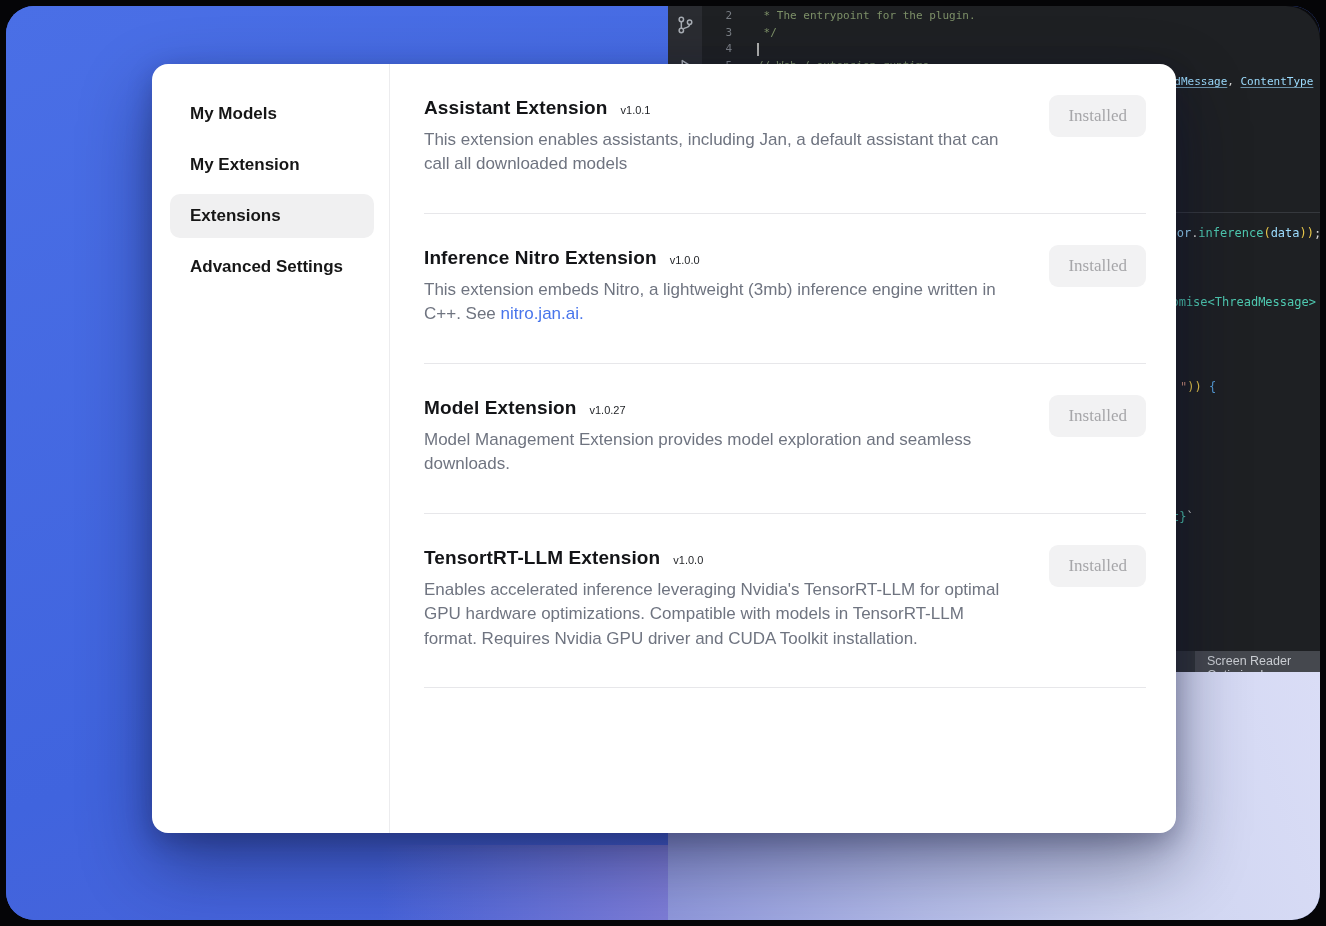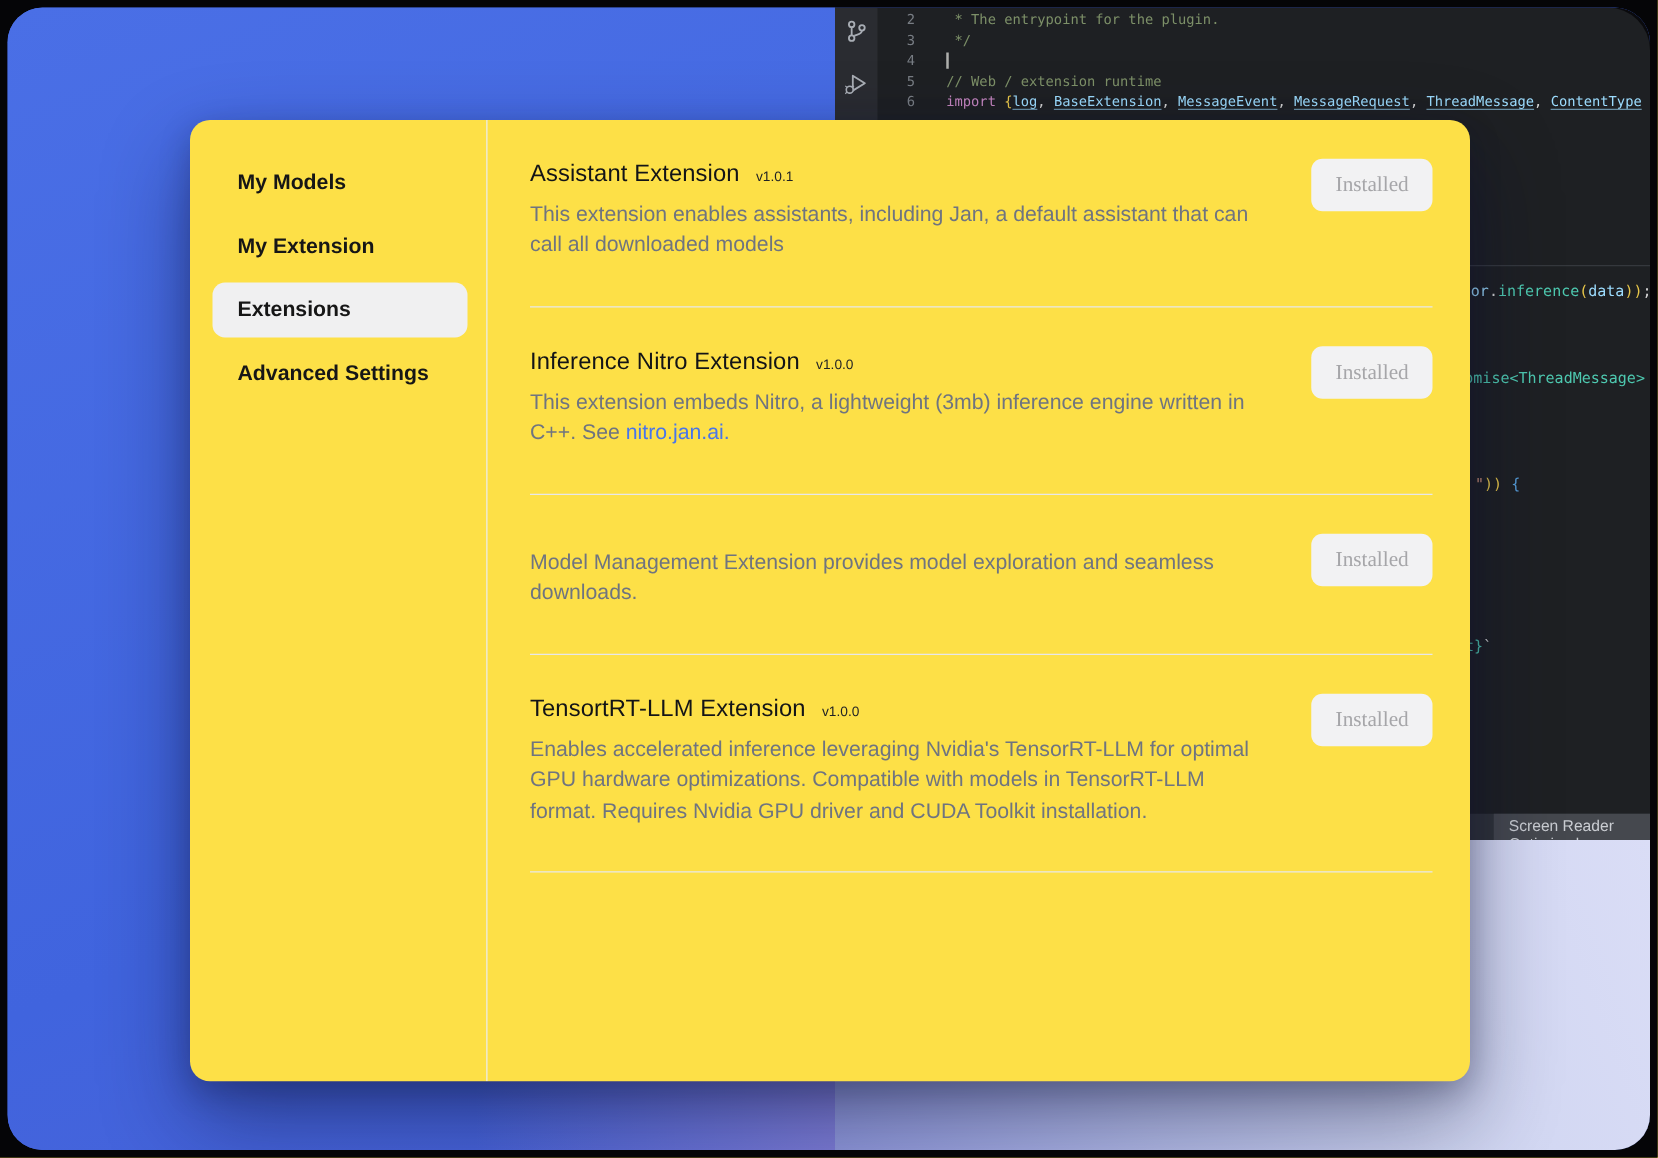--- a/index.html
+++ b/index.html
@@ -59,38 +59,38 @@
 
   .lavender { position:absolute; left:0; right:0; top:666px; bottom:0;
               background:linear-gradient(70deg,#8F98DC 0%,#B4BCE8 35%,#CFD5F1 65%,#DADDF6 100%); }
 
   
   .purple-fade { position:absolute; left:374px; top:839px; width:288px; height:75px;
                  background:linear-gradient(90deg, rgba(135,130,215,0) 0%, rgba(135,130,215,.85) 100%);
                  z-index:5; pointer-events:none; }
 
   
-  .modal { position:absolute; left:146px; top:90px; width:1024px; height:769px;
-           background:#fde047; border-radius:16px; z-index:10; display:flex;
+  .modal { position:absolute; left:146px; top:58px; width:1024px; height:769px;
+           background:#ffffff; border-radius:16px; z-index:10; display:flex;
            box-shadow:0 30px 70px rgba(10,15,50,.45), 0 8px 24px rgba(10,15,50,.25);
            overflow:hidden; }
 
   .sidebar { width:238px; flex:none; border-right:1px solid #ECECEE; padding:28px 15px 0 18px; }
   .side-item { height:44px; line-height:44px; padding-left:20px; margin-bottom:7px;
                border-radius:10px; font-size:17px; font-weight:700; color:#161616;
                cursor:pointer; }
   .side-item.active { background:#F0F0F1; }
 
   .content { flex:1; padding:0 30px 0 34px; overflow:hidden; }
   .ext-row { display:flex; align-items:flex-start; padding:33px 0 36px;
              border-bottom:1px solid #E7E7EA; }
   .ext-row.last { border-bottom:none; }
   .ext-info { flex:1; min-width:0; }
   .ext-title { display:flex; align-items:baseline; gap:13px; }
-  .ext-name { font-size:19px; font-weight:400; color:#131417; letter-spacing:.1px; }
+  .ext-name { font-size:19px; font-weight:700; color:#131417; letter-spacing:.1px; }
   .ext-version { font-size:11px; font-weight:400; color:#1F2125;text-align:center; }
   .ext-desc { margin-top:9px; max-width:585px; font-size:17px; line-height:1.44;
               color:#6F7480; font-weight:400; }
   .desc-link { color:#4875EB; text-decoration:none; }
 
   .ext-btn { flex:none; border:none; cursor:pointer; border-radius:9px;
              font-family:Liberation Serif, serif; font-size:17px;
              padding:11px 19px; margin-top:-2px; }
   .ext-btn.installed { background:#F2F2F3; color:#A6A6A9; font-weight:500; }
   .ext-btn.select { background:#E6EBF5; color:#3B68E7; font-weight:700; padding:11px 22px; }
@@ -168,20 +168,24 @@
             <div class="ext-title">
               <span class="ext-name">Inference Nitro Extension</span>
               <span class="ext-version">v1.0.0</span>
             </div>
             <p class="ext-desc">This extension embeds Nitro, a lightweight (3mb) inference engine written in C++. See <a href="#" class="desc-link">nitro.jan.ai.</a></p>
           </div>
           <button class="ext-btn installed">Installed</button>
         </div>
         <div class="ext-row">
           <div class="ext-info">
+            <div class="ext-title">
+              <span class="ext-name">Model Extension</span>
+              <span class="ext-version">v1.0.27</span>
+            </div>
             <p class="ext-desc">Model Management Extension provides model exploration and seamless downloads.</p>
           </div>
           <button class="ext-btn installed">Installed</button>
         </div>
         <div class="ext-row">
           <div class="ext-info">
             <div class="ext-title">
               <span class="ext-name">TensortRT-LLM Extension</span>
               <span class="ext-version">v1.0.0</span>
             </div>

